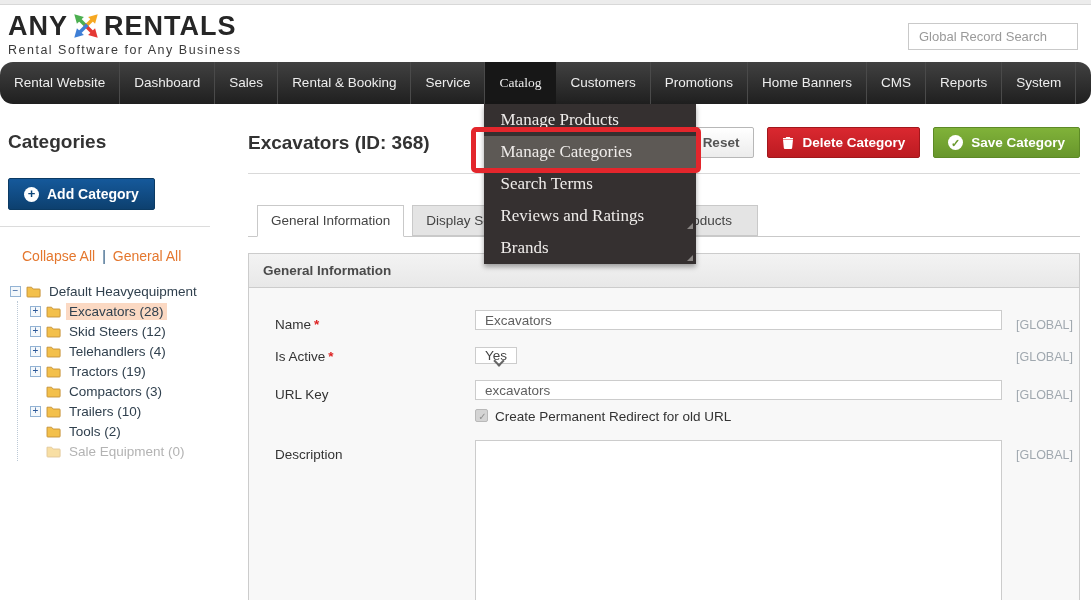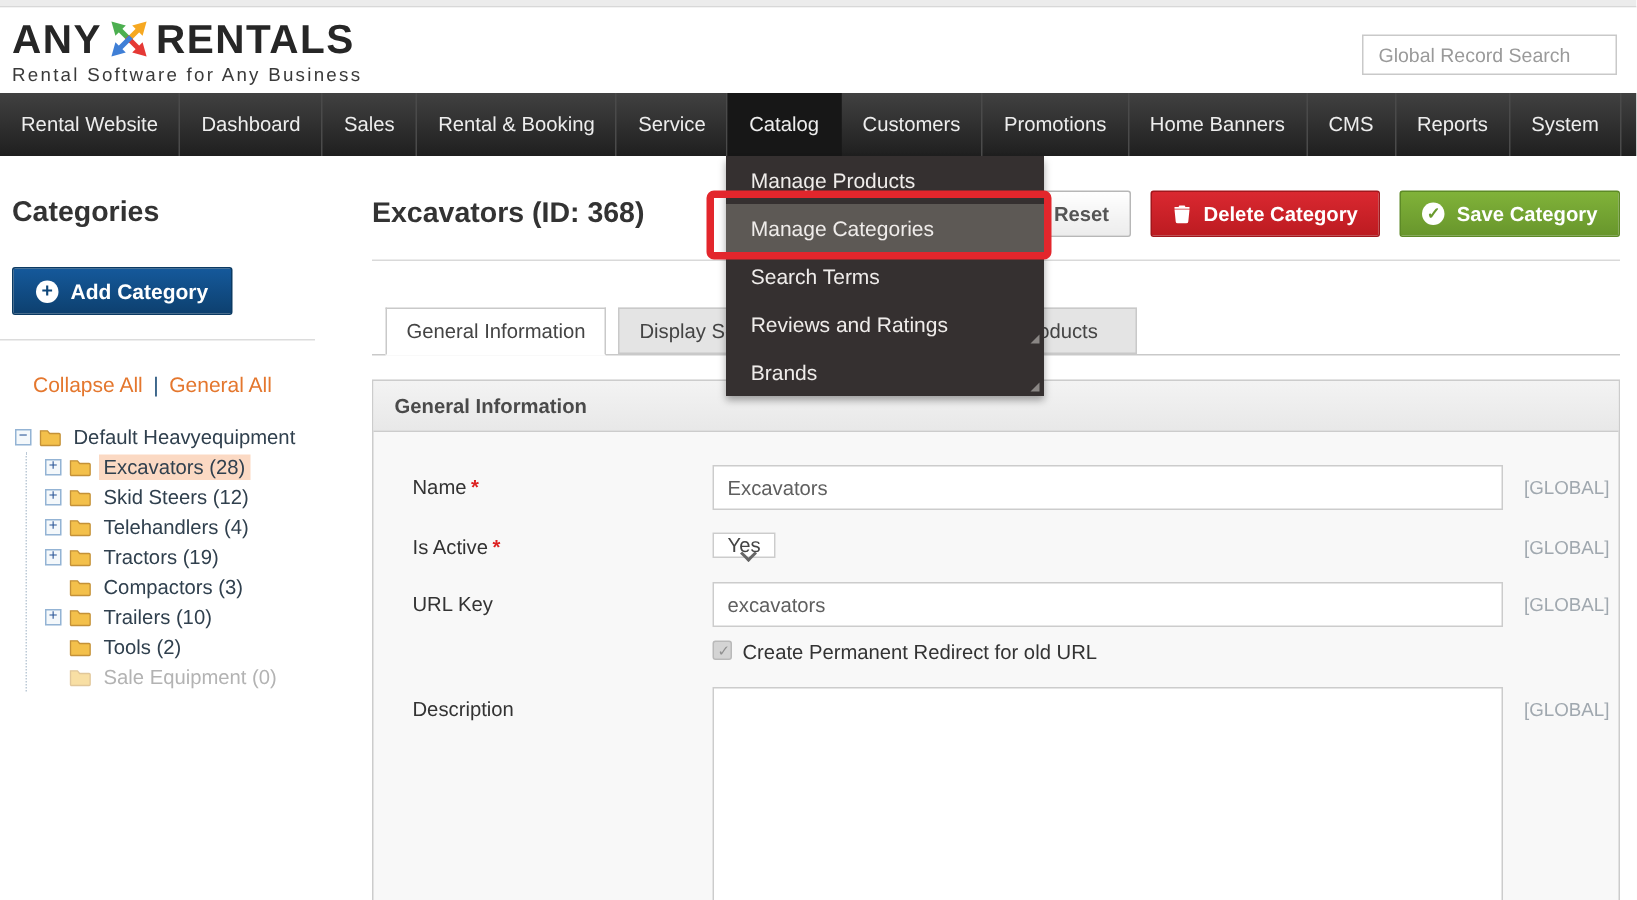--- a/index.html
+++ b/index.html
@@ -16,31 +16,31 @@
   .logo-word { font-size:27px; font-weight:bold; color:#262626; letter-spacing:1px; }
   .logo-x { width:32px; height:32px; margin:0 2px; }
   .tagline { font-size:12.5px; color:#3a3a3a; letter-spacing:1.5px; margin-top:1px; }
   .header-title { position:absolute; left:527px; top:24px; font-size:18px; color:#1c1c1c; }
   .global-search { position:absolute; right:13px; top:18px; width:170px; height:27px;
                    border:1px solid #c9c9c9; padding:0 10px; font-size:13px; color:#555;
                    font-family:"Liberation Sans", sans-serif; outline:none; }
   .global-search::placeholder { color:#9a9a9a; }
 
   
-  .nav { height:42px; background:linear-gradient(#414141,#1f1f1f); }
+  .nav { height:42px; background:linear-gradient(#414141,#1f1f1f);border-radius:13px; }
   .nav ul { list-style:none; display:flex; height:42px; }
   .nav li { position:relative; line-height:42px; padding:0 14px; font-size:13.5px;
             color:#ededed; border-right:1px solid #4a4a4a; cursor:pointer; white-space:nowrap; }
-  .nav li.active { background:#171717; border-right-color:#171717; }
+  .nav li.active { background:#171717; border-right-color:#171717;font-family:Liberation Serif, serif; }
 
   
   .dropdown { position:absolute; left:-1px; top:42px; width:212px; background:#353030;
               z-index:50; box-shadow:0 3px 5px rgba(0,0,0,.35); }
   .dropdown .mi { position:relative; height:32px; line-height:32px; padding:0 16px;
-                  color:#efecea; font-size:14px; }
+                  color:#efecea; font-size:17px; }
   .dropdown .mi.hl { background:#5d5955; }
   .dropdown .mi.sub::after { content:""; position:absolute; right:3px; bottom:3px;
                   width:0; height:0; border-left:6px solid transparent;
                   border-bottom:6px solid #8a8684; }
   .red-box { position:absolute; left:-13px; right:-5px; top:23px; height:46px;
              border:5px solid #e3262c; border-radius:5px; z-index:60; pointer-events:none; }
 
   
   .content { display:flex; height:495px; }
   .sidebar { width:248px; flex:none; padding-left:8px; }
@@ -105,21 +105,21 @@
   
   .panel { margin-top:16px; border:1px solid #ccc; background:#f8f8f8; height:400px; }
   .phead { padding:9px 14px; background:linear-gradient(#f3f3f3,#e8e8e8);
            border-bottom:1px solid #ccc; font-size:13.5px; font-weight:bold; color:#4a4a4a; }
   .pbody { padding:22px 0 0 26px; }
   .frow { display:flex; align-items:flex-start; margin-bottom:10px; }
   .flabel { width:200px; flex:none; padding-top:7px; font-size:13.5px; color:#333; }
   .req { color:#d22; font-weight:bold; margin-left:3px; font-style:normal; }
   .ffield { width:527px; flex:none; }
   .fscope { margin-left:14px; padding-top:8px; font-size:12.5px; color:#a0a8af; }
-  .tinput { width:100%; height:30px; border:1px solid #ccc; padding:0 9px; font-size:13.5px;
+  .tinput { width:100%; height:20px; border:1px solid #ccc; padding:0 9px; font-size:13.5px;
             color:#5f5f5f; background:#fff; font-family:"Liberation Sans", sans-serif; outline:none; }
   .fselect { position:relative; width:100%; height:30px; border:1px solid #ccc; background:#fff;
              line-height:28px; padding:0 9px; font-size:13.5px; color:#444; cursor:pointer; }
   .chev { position:absolute; right:13px; top:9px; width:8px; height:8px;
           border-right:2px solid #666; border-bottom:2px solid #666; transform:rotate(45deg); }
   .cbrow { display:flex; gap:7px; margin-top:9px; }
   .cbox { width:13px; height:13px; background:#d4d4d4; border:1px solid #b9b9b9;
           border-radius:2px; position:relative; flex:none; }
   .cbox::before { content:"✓"; position:absolute; left:0; top:0; width:13px; text-align:center;
           color:#8f8f8f; font-size:10px; line-height:13px; }

